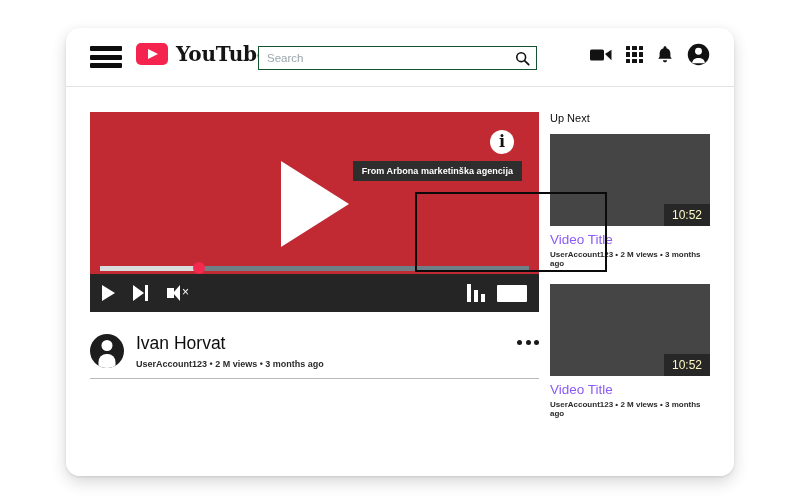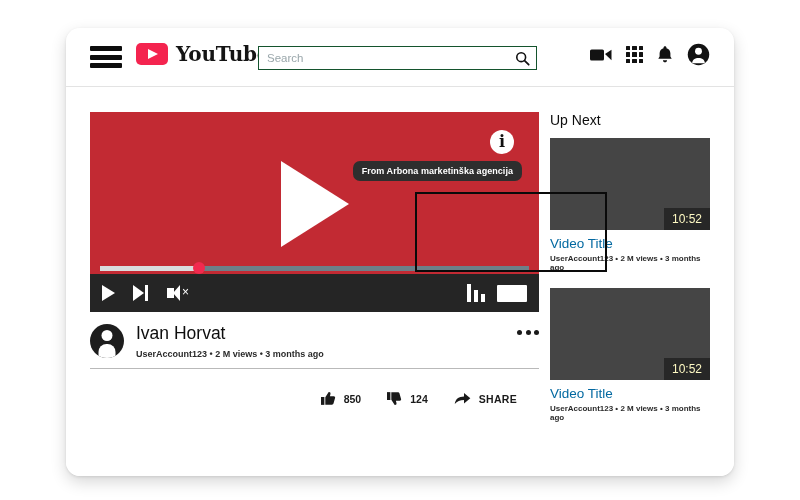--- a/index.html
+++ b/index.html
@@ -199,21 +199,20 @@
     position: absolute;
     right: 17px;
     top: 49px;
     background: #2e2e2e;
     color: #ffffff;
     font-size: 9px;
     font-weight: bold;
     padding: 5px 9px;
     white-space: nowrap;
     letter-spacing: 0.05px;
-    border-radius: 7px;
   }
   .annot-box {
     position: absolute;
     left: 349px;
     top: 105px;
     width: 192px;
     height: 80px;
     border: 2px solid #0a0a0a;
     box-sizing: border-box;
     pointer-events: none;
@@ -320,21 +319,21 @@
   .ctrl-bars i:nth-child(3) { height: 8px; }
   .ctrl-screen {
     width: 30px; height: 17px;
     background: #ffffff;
     border-radius: 1px;
   }
 
   
   .channel-row {
     position: relative;
-    margin-top: 6px;
+    margin-top: 16px;
     height: 46px;
     display: flex;
     align-items: center;
   }
   .avatar {
     width: 34px; height: 34px;
     border-radius: 50%;
     background: #1d1d1d;
     position: relative;
     overflow: hidden;
@@ -414,21 +413,21 @@
   }
 
   
   .right-col {
     position: absolute;
     left: 484px;
     top: 25px;
     width: 160px;
   }
   .up-next-title {
-    font-size: 14px;
+    font-size: 11px;
     color: #0d0d0d;
     margin-bottom: 10px;
     font-family: "Liberation Sans", sans-serif;
   }
   .suggestion { margin-bottom: 16px; cursor: pointer; }
   .thumb {
     position: relative;
     width: 160px;
     height: 92px;
     background: #454545;
@@ -438,21 +437,21 @@
     right: 0;
     bottom: 0;
     background: #272727;
     color: #fef9c3;
     font-size: 12px;
     padding: 4px 8px;
     font-family: "Liberation Sans", sans-serif;
   }
   .sug-title {
     font-size: 13.5px;
-    color: #0369a1;
+    color: #8b5cf6;
     margin-top: 6px;
     font-family: "Liberation Sans", sans-serif;
   }
   .sug-meta {
     font-size: 8px;
     color: #2b2b2b;
     margin-top: 3px;
     font-weight: bold;
     font-family: "Liberation Sans", sans-serif;
   }
@@ -566,42 +565,20 @@
         </div>
         <div class="more-dots">
           <i></i>
             <i></i>
             <i></i>
         </div>
       </div>
 
       <div class="divider"></div>
 
-      <div class="actions">
-        <div class="action">
-          <svg width="15" height="15" viewBox="0 0 16 16">
-            <rect x="0" y="6.4" width="3.6" height="8.4" fill="#1a1a1a"></rect>
-            <path d="M4.6 6.6L8.2 1.1c1.5-0.2 2.2 0.8 1.9 2.1l-0.6 2.5h4.1c1.1 0 1.7 0.8 1.4 1.8l-1.6 5.6c-0.2 0.9-0.8 1.5-1.8 1.5H4.6z" fill="#1a1a1a"></path>
-          </svg>
-          <span class="action-count">850</span>
-        </div>
-        <div class="action">
-          <svg width="15" height="15" viewBox="0 0 16 16">
-            <rect x="0" y="1.2" width="3.6" height="8.4" fill="#1a1a1a"></rect>
-            <path d="M4.6 9.4L8.2 14.9c1.5 0.2 2.2-0.8 1.9-2.1l-0.6-2.5h4.1c1.1 0 1.7-0.8 1.4-1.8L13.4 2.9c-0.2-0.9-0.8-1.5-1.8-1.5H4.6z" fill="#1a1a1a"></path>
-          </svg>
-          <span class="action-count">124</span>
-        </div>
-        <div class="action">
-          <svg width="17" height="15" viewBox="0 0 18 15">
-            <path d="M0.8 13.4C1.6 7.6 5.2 5.4 10.6 5.3V1.6L17.3 7.3l-6.7 5.6V9.2C6.3 9.2 3.3 10.4 0.8 13.4z" fill="#1a1a1a"></path>
-          </svg>
-          <span class="action-label">SHARE</span>
-        </div>
-      </div>
     </div>
 
     <div class="right-col">
       <div class="up-next-title">Up Next</div>
 
       <div class="suggestion">
         <div class="thumb">
           <span class="duration">10:52</span>
         </div>
         <div class="sug-title">Video Title</div>

